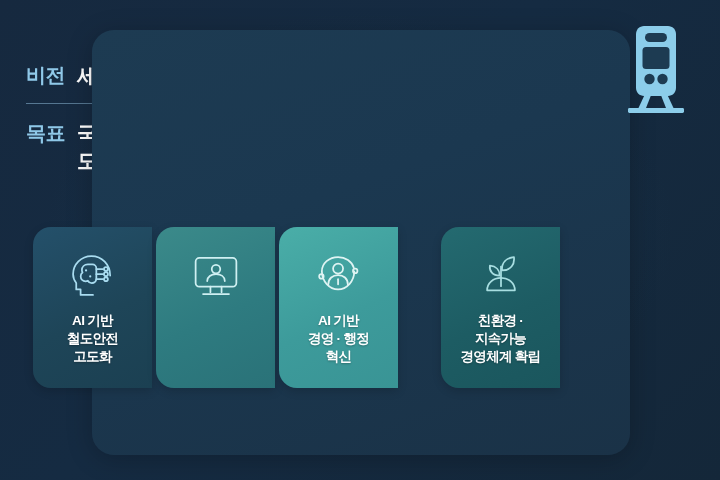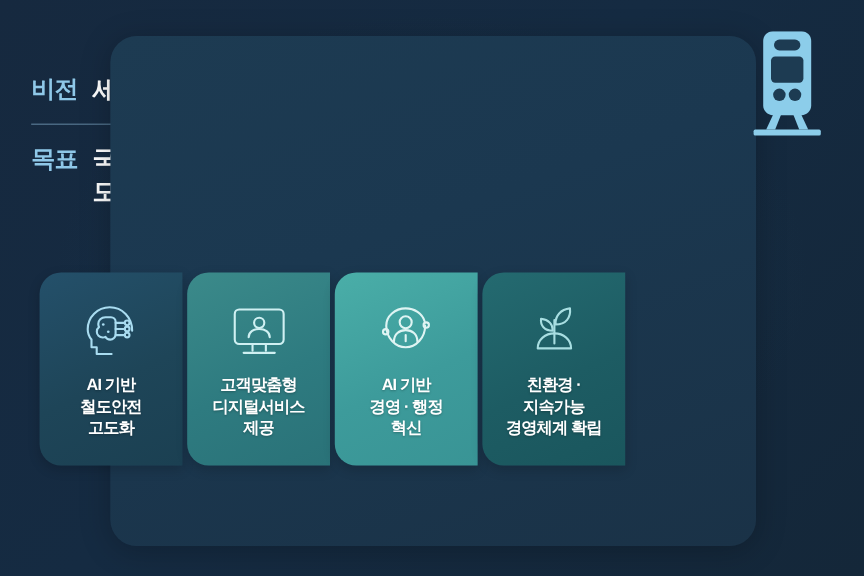--- a/index.html
+++ b/index.html
@@ -215,42 +215,39 @@
       <div class="card-icon">
         <svg viewBox="0 0 56 54" xmlns="http://www.w3.org/2000/svg" fill="none" stroke="#cff0f2" stroke-width="1.9" stroke-linecap="round" stroke-linejoin="round">
           <rect x="6" y="7.5" width="44" height="31" rx="4"></rect>
           <circle cx="28" cy="19.5" r="4.6"></circle>
           <path d="M18.5 32.5 C18.5 27.6 22.8 25 28 25 C33.2 25 37.5 27.6 37.5 32.5"></path>
           <path d="M22 38.5 L22 44.5"></path>
           <path d="M34 38.5 L34 44.5"></path>
           <path d="M14 46.5 L42 46.5"></path>
         </svg>
       </div>
-      <div class="card-label">고객맞춤형
-디지털서비스
-제공</div>
     </div>
 
     <div class="card" style="background:linear-gradient(155deg,#4aaea8 0%,#3d9b9b 55%,#399495 100%);">
       <div class="card-icon">
         <svg viewBox="0 0 56 54" xmlns="http://www.w3.org/2000/svg" fill="none" stroke="#dff4f3" stroke-width="1.9" stroke-linecap="round" stroke-linejoin="round">
           <path d="M44.5 22 C44.5 32.8 36.3 41.5 27 41.5 C17.7 41.5 9.5 32.8 9.5 22 C9.5 13.4 17.3 6.5 27 6.5 C35 6.5 41.8 11.2 44 18"></path>
           <circle cx="27" cy="19" r="5.4"></circle>
           <path d="M16.5 36 C16.5 29.6 21.2 26 27 26 C32.8 26 37.5 29.6 37.5 36"></path>
           <path d="M27 30.5 L27 36"></path>
           <circle cx="45.5" cy="21.5" r="2.4"></circle>
           <circle cx="9" cy="27.5" r="2.4"></circle>
         </svg>
       </div>
       <div class="card-label">AI 기반
 경영 · 행정
 혁신</div>
     </div>
 
-    <div class="card" style="background:linear-gradient(155deg,#246a70 0%,#1d5c63 55%,#1a565d 100%);">
+    <div class="card" style="background:linear-gradient(155deg,#246a70 0%,#1d5c63 55%,#1a565d 100%);margin-left:39px;">
       <div class="card-icon">
         <svg viewBox="0 0 56 54" xmlns="http://www.w3.org/2000/svg" fill="none" stroke="#a8dee1" stroke-width="1.9" stroke-linecap="round" stroke-linejoin="round">
           <path d="M28 38 L28 17"></path>
           <path d="M29 20 C29 13 33.5 7.5 42 6.5 C43 14.5 38.5 21 29 21 Z"></path>
           <path d="M26.5 26 C26.5 21 23 16.5 16 15.8 C15.2 21.8 19 26.6 26.5 26.6 Z"></path>
           <path d="M13 42.5 C13 34.6 19.7 29 28 29 C36.3 29 43 34.6 43 42.5 Z"></path>
         </svg>
       </div>
       <div class="card-label">친환경 ·
 지속가능

